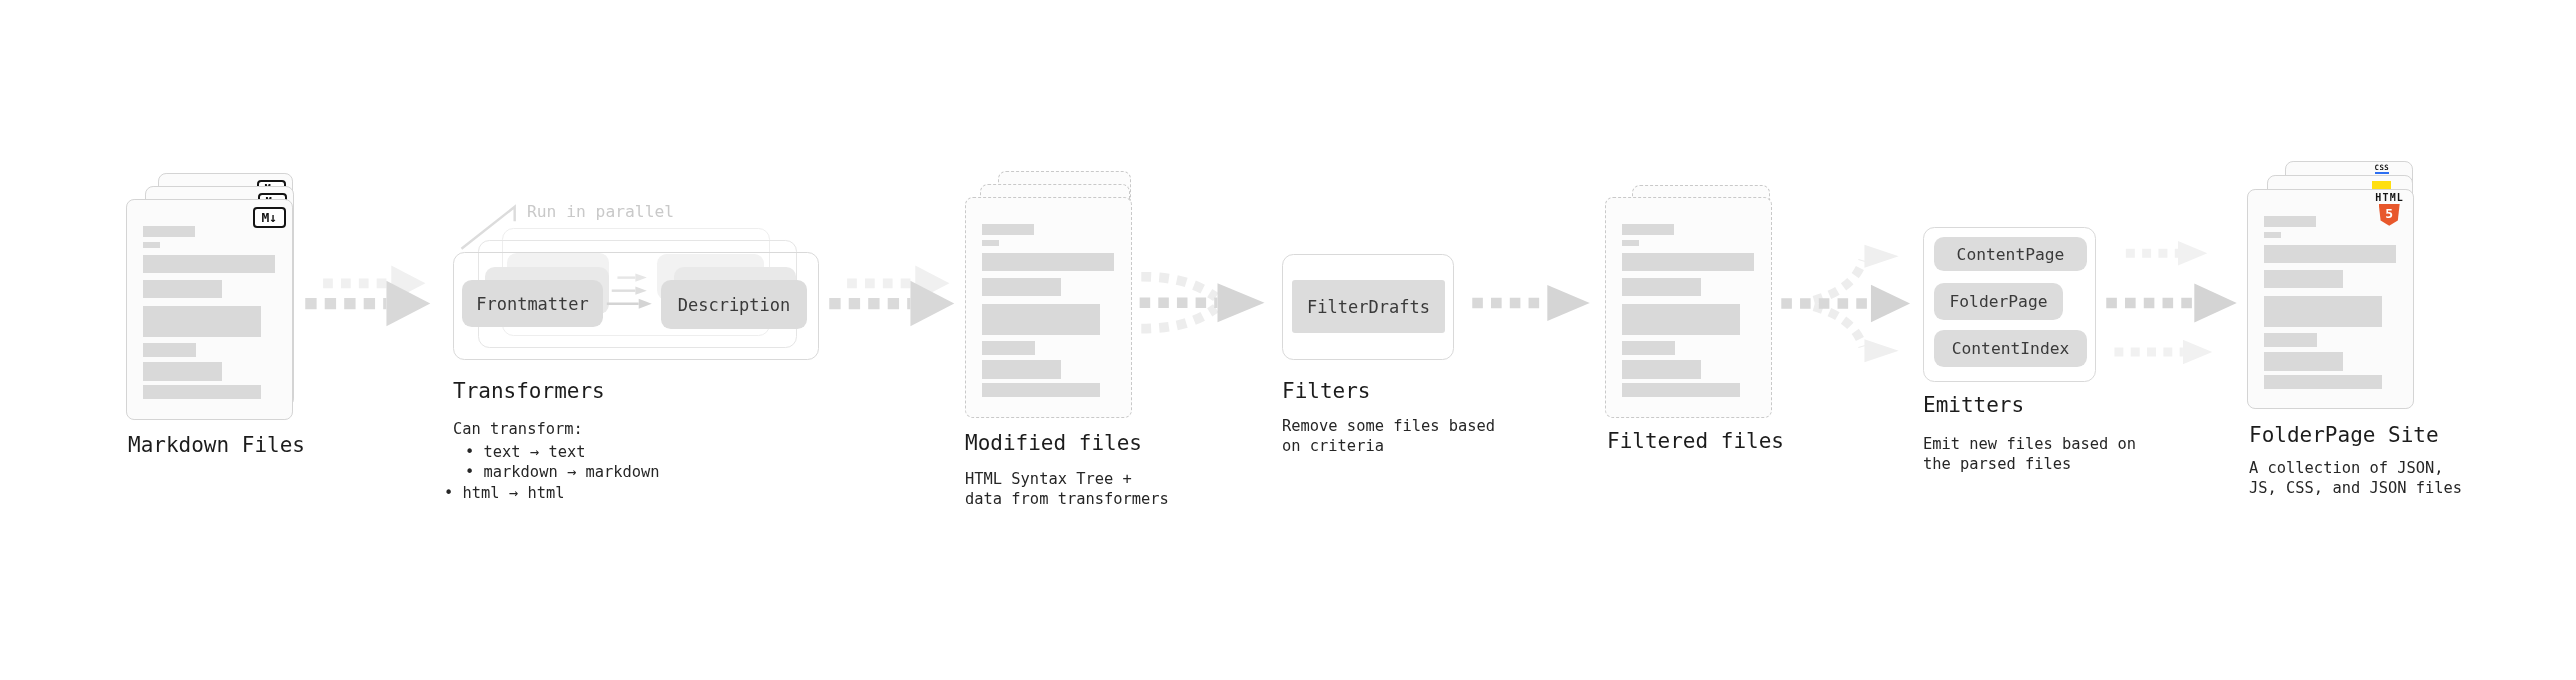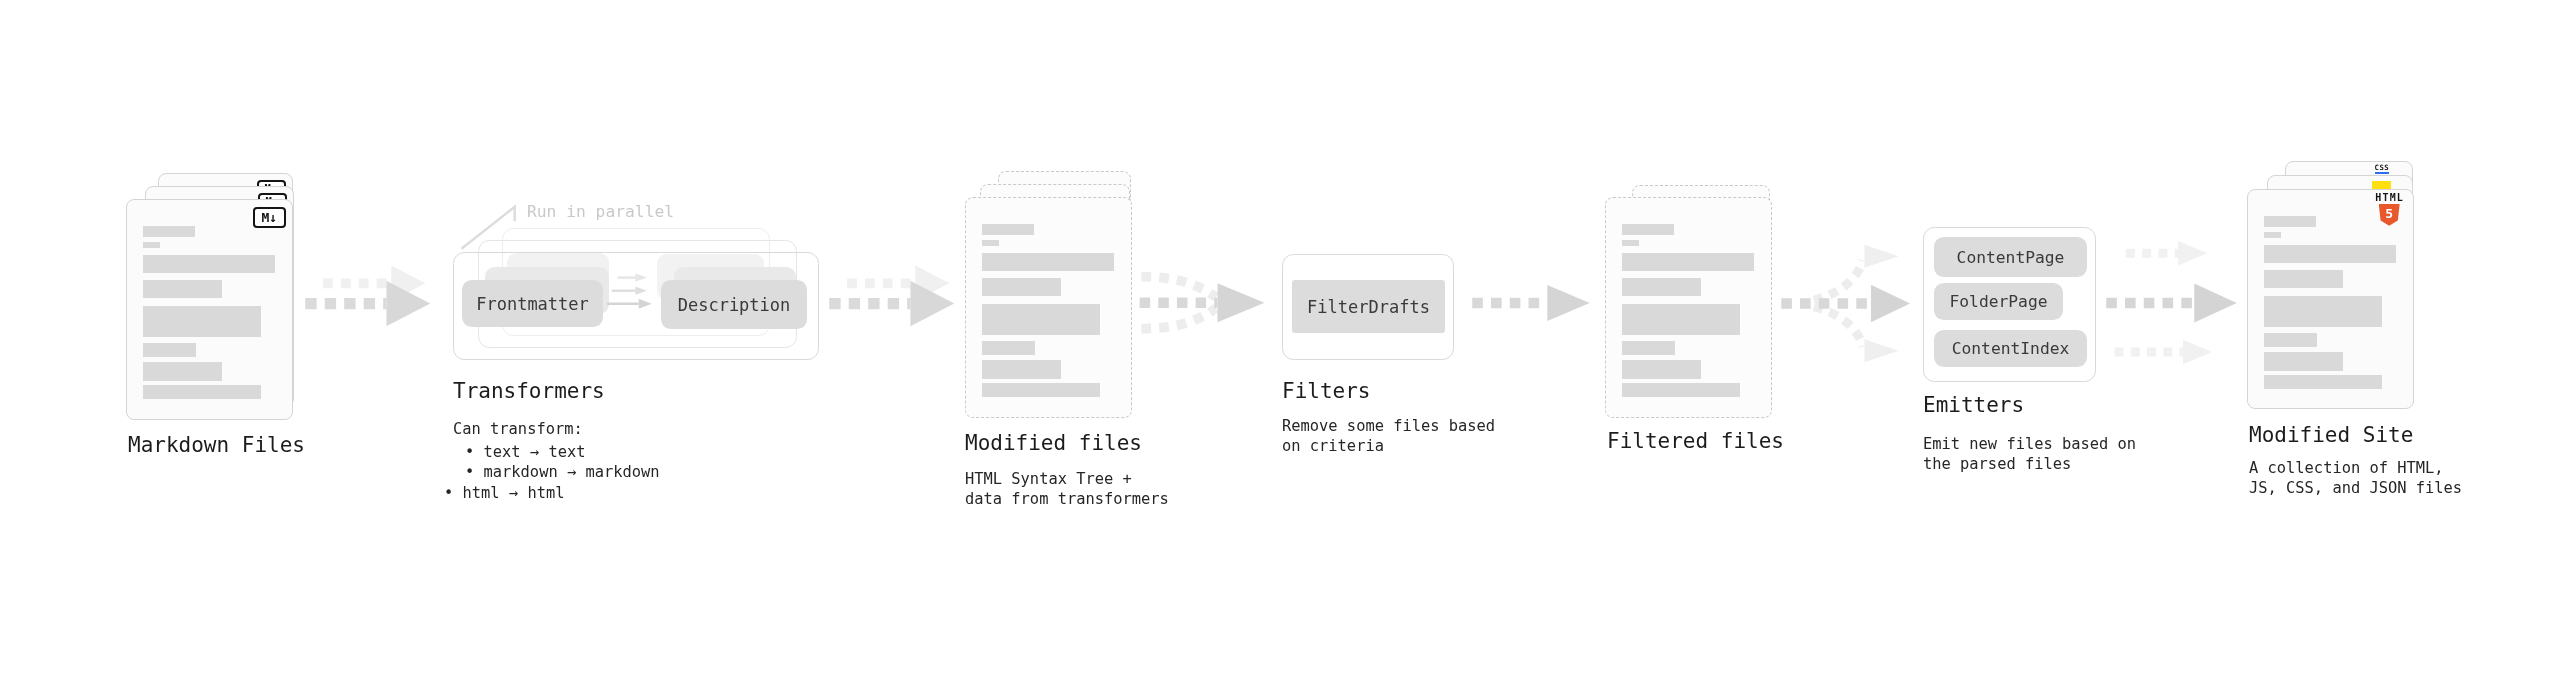--- a/index.html
+++ b/index.html
@@ -174,21 +174,21 @@
     <path d="M44,69 C78,60 98,42 104,20" stroke="#ededed" stroke-width="11" stroke-dasharray="11 9" fill="none"></path>
     <polygon points="106,1 148,15 106,29" fill="#efefef"></polygon>
     <path d="M44,77 C78,86 98,104 104,126" stroke="#ededed" stroke-width="11" stroke-dasharray="11 9" fill="none"></path>
     <polygon points="106,117 148,131 106,145" fill="#efefef"></polygon>
     <line x1="4" y1="73" x2="114" y2="73" stroke="#d8d8d8" stroke-width="13" stroke-dasharray="13 10"></line>
     <polygon points="114,50 162,73 114,96" fill="#d4d4d4"></polygon>
   </svg>
 
   <div>
     <div class="frame" style="left:1923px;top:227px;width:173px;height:155px;"></div>
-    <div class="chip small" style="left:1934px;top:237px;width:153px;height:40px;">ContentPage</div>
+    <div class="chip small" style="left:1934px;top:237px;width:153px;height:34px;">ContentPage</div>
     <div class="chip small" style="left:1934px;top:283px;width:129px;height:37px;">FolderPage</div>
     <div class="chip small" style="left:1934px;top:330px;width:153px;height:37px;">ContentIndex</div>
     <div class="h" style="left:1923px;top:393px;">Emitters</div>
     <div class="sub" style="left:1923px;top:435px;">Emit new files based on</div>
     <div class="sub" style="left:1923px;top:455px;">the parsed files</div>
   </div>
 
   <svg style="left:2103px;top:241px;" width="137" height="124" viewBox="0 0 168 152">
     <line x1="28" y1="15" x2="92" y2="15" stroke="#f1f1f1" stroke-width="11" stroke-dasharray="11 9"></line>
     <polygon points="92,0 128,15 92,30" fill="#f1f1f1"></polygon>
@@ -212,19 +212,19 @@
       </div>
     <div class="bar" style="top: 26px; width: 52px; height: 10.6px;"></div>
         <div class="bar" style="top: 42px; width: 17px; height: 5.7px;"></div>
         <div class="bar" style="top: 55px; width: 132px; height: 18px;"></div>
         <div class="bar" style="top: 80px; width: 79px; height: 18px;"></div>
         <div class="bar" style="top: 106px; width: 118px; height: 31px;"></div>
         <div class="bar" style="top: 143px; width: 53px; height: 14px;"></div>
         <div class="bar" style="top: 162px; width: 79px; height: 18.7px;"></div>
         <div class="bar" style="top: 185px; width: 118px; height: 14px;"></div>
       </div>
-    <div class="h" style="left:2249px;top:423px;">Modified Site</div>
-    <div class="sub" style="left:2249px;top:459px;">A collection of HTML,</div>
+    <div class="h" style="left:2249px;top:423px;">FolderPage Site</div>
+    <div class="sub" style="left:2249px;top:459px;">A collection of JSON,</div>
     <div class="sub" style="left:2249px;top:479px;">JS, CSS, and JSON files</div>
   </div>
 
 </div>
 
 
 </body></html>

